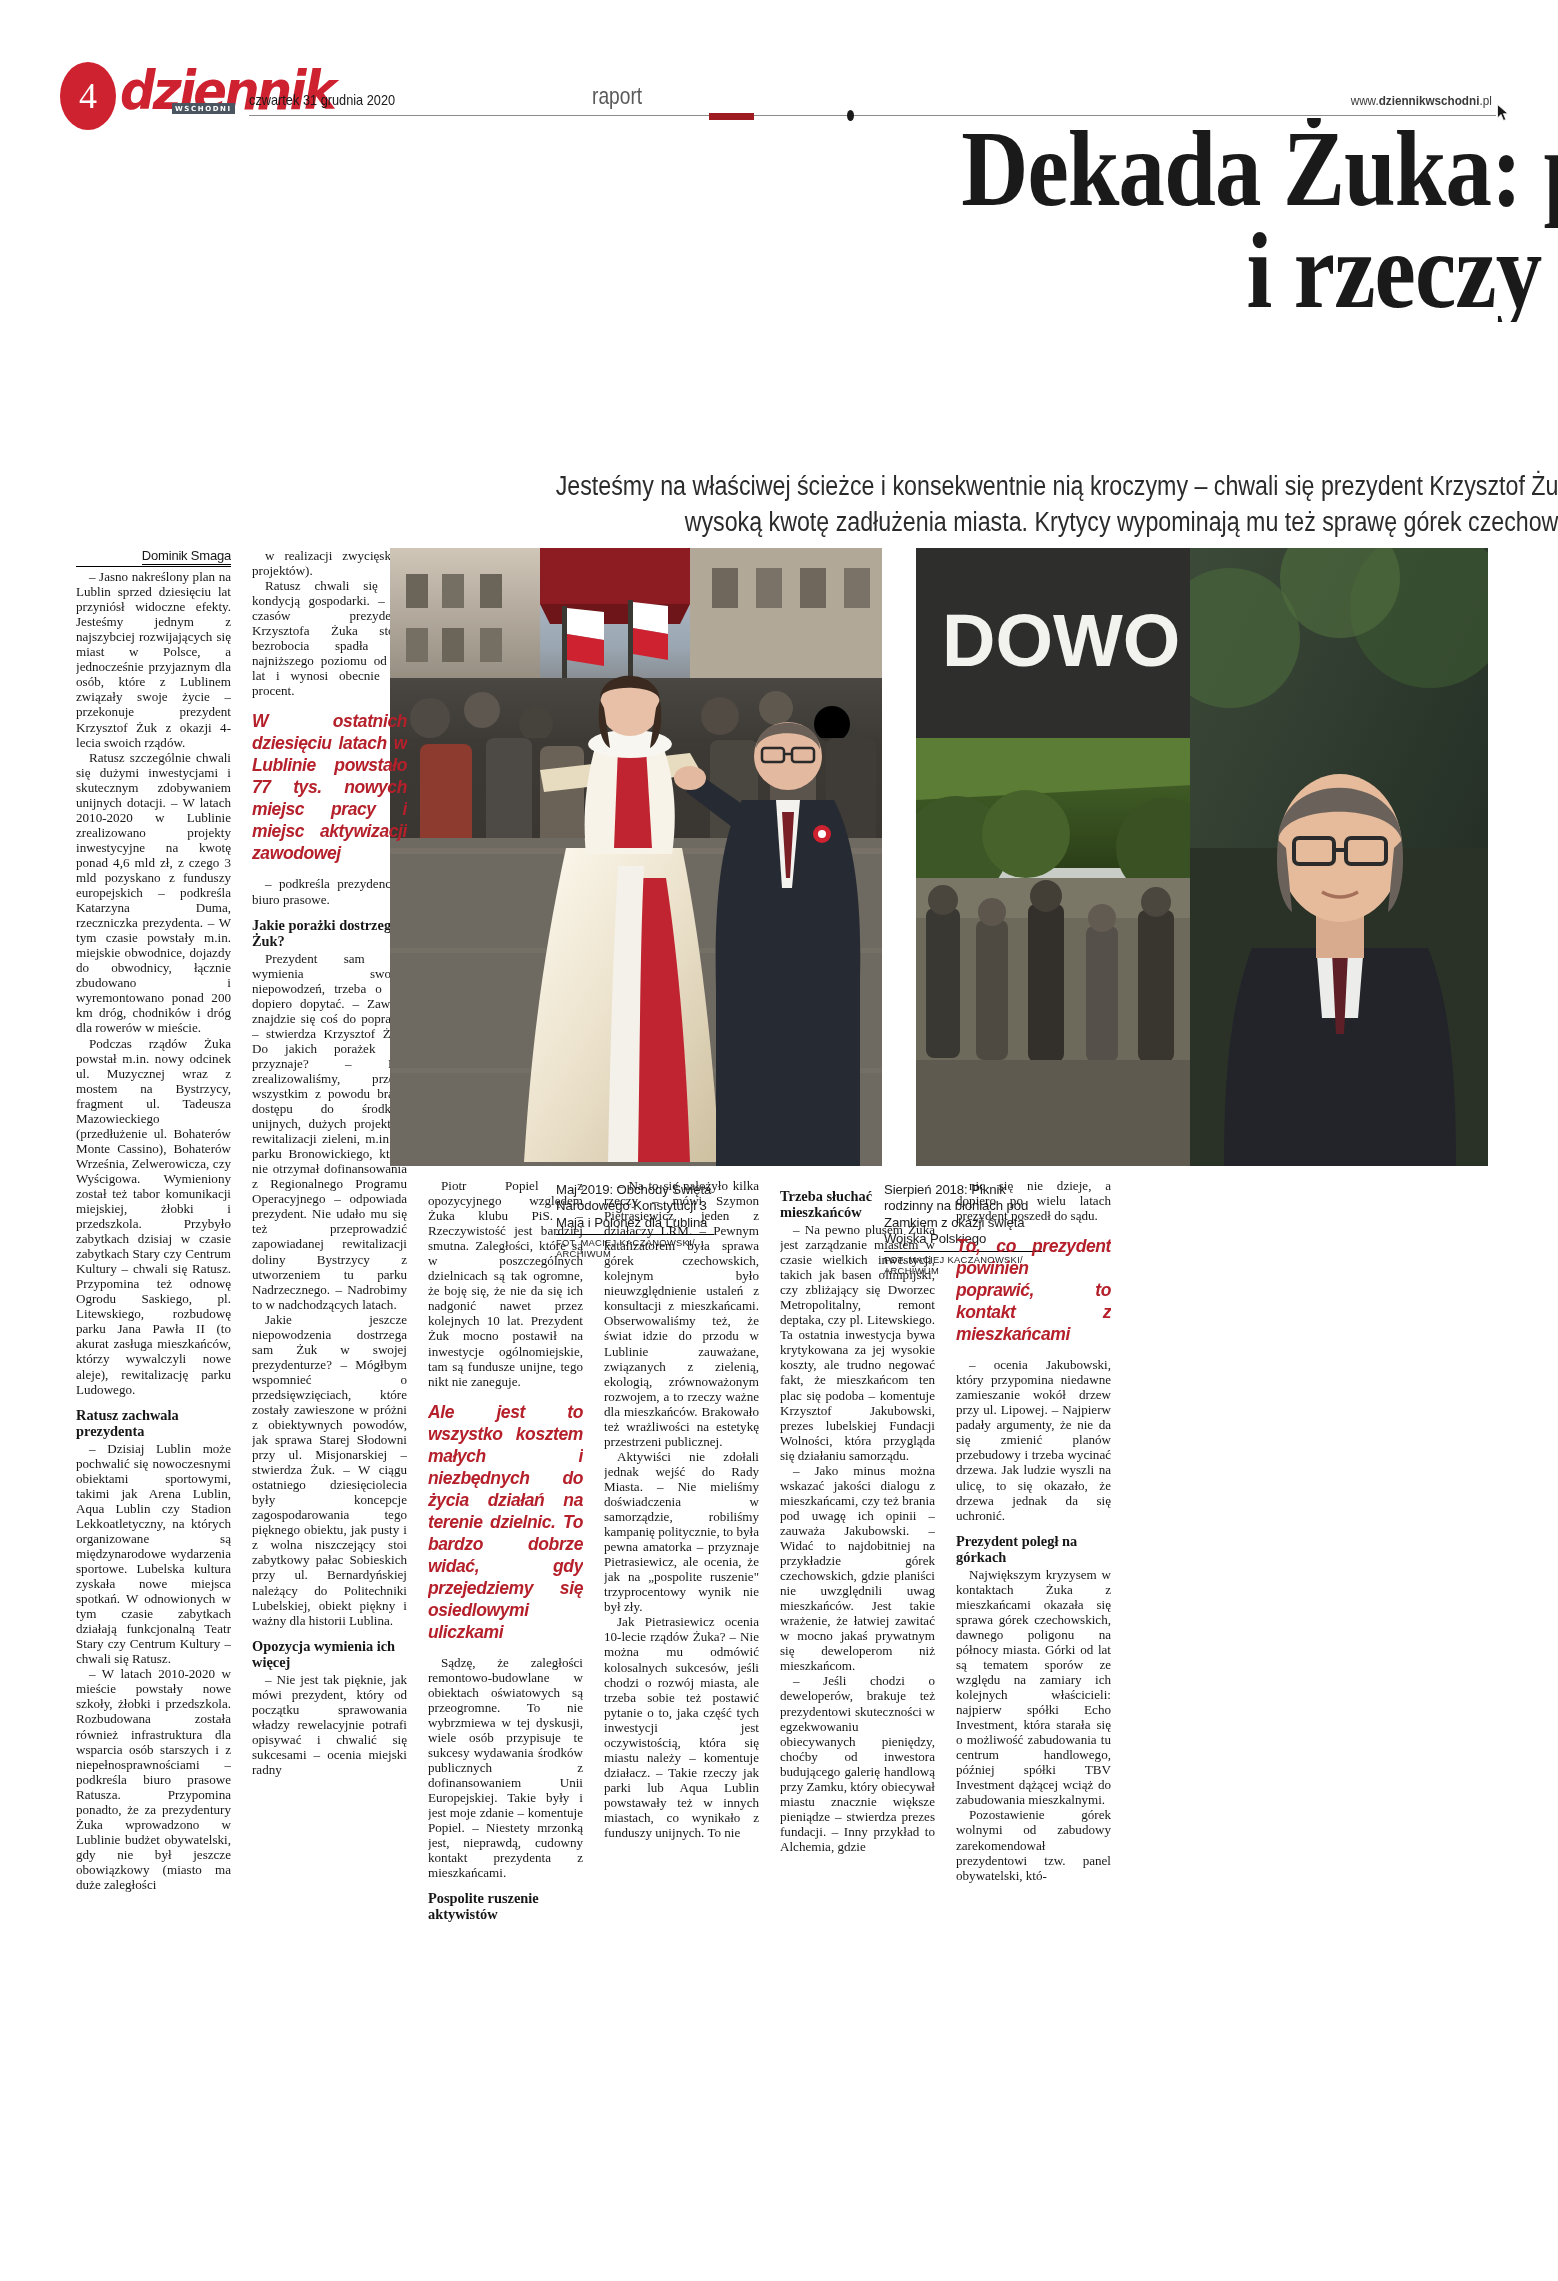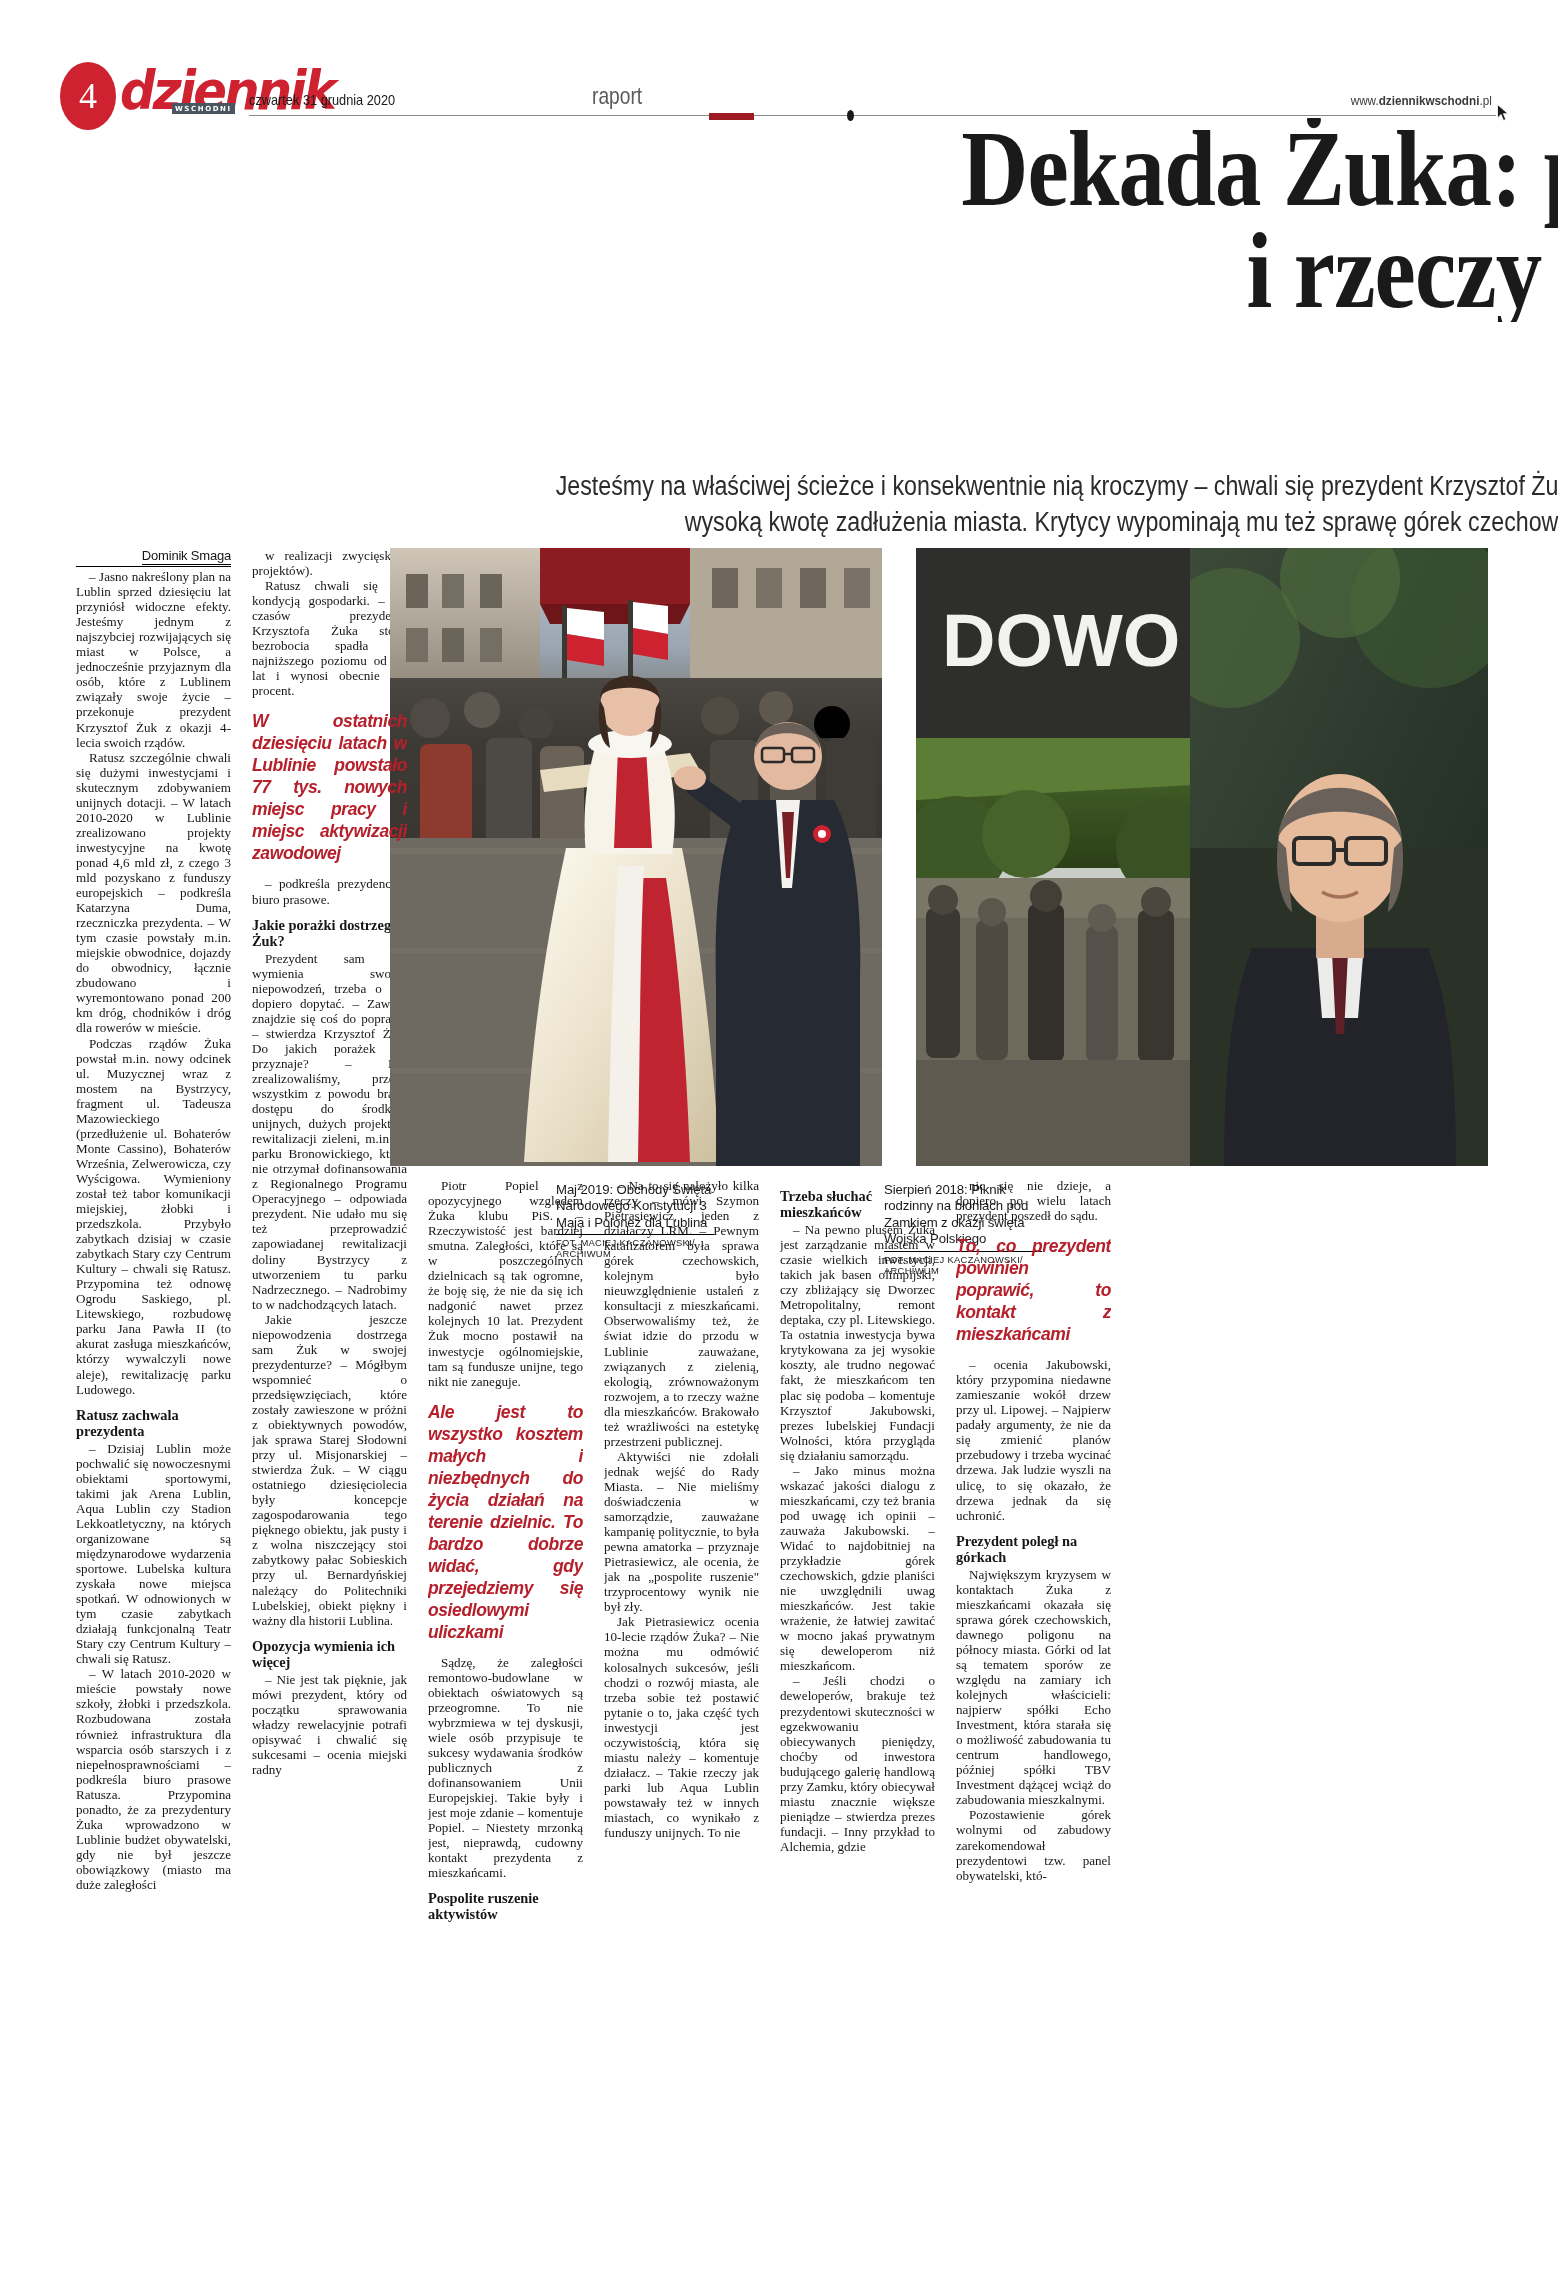--- a/index.html
+++ b/index.html
@@ -358,21 +358,21 @@
           <div class="pq-text">Ale jest to wszystko kosztem małych i niezbędnych do życia działań na terenie dzielnic. To bardzo dobrze widać, gdy przejedziemy się osiedlowymi uliczkami</div>
         </div>
         <p>Sądzę, że zaległości remontowo-budowlane w obiektach oświatowych są przeogromne. To nie wybrzmiewa w tej dyskusji, wiele osób przypisuje te sukcesy wydawania środków publicznych z dofinansowaniem Unii Europejskiej. Takie były i jest moje zdanie – komentuje Popiel. – Niestety mrzonką jest, nieprawdą, cudowny kontakt prezydenta z mieszkańcami.</p>
         <h3>Pospolite ruszenie aktywistów</h3>
       </div>
   </div>
 
   <div class="col c4" style="top:630px; height:1070px; overflow:hidden;">
     <div id="flow-c4">
         <p>– Na to się nałożyło kilka rzeczy – mówi Szymon Pietrasiewicz, jeden z działaczy LRM. – Pewnym katalizatorem była sprawa górek czechowskich, kolejnym było nieuwzględnienie ustaleń z konsultacji z mieszkańcami. Obserwowaliśmy też, że świat idzie do przodu w Lublinie zauważane, związanych z zielenią, ekologią, zrównoważonym rozwojem, a to rzeczy ważne dla mieszkańców. Brakowało też wrażliwości na estetykę przestrzeni publicznej.</p>
-        <p>Aktywiści nie zdołali jednak wejść do Rady Miasta. – Nie mieliśmy doświadczenia w samorządzie, zauważane kampanię politycznie, to była pewna amatorka – przyznaje Pietrasiewicz, ale ocenia, że jak na „pospolite ruszenie" trzyprocentowy wynik nie był zły.</p>
+        <p>Aktywiści nie zdołali jednak wejść do Rady Miasta. – Nie mieliśmy doświadczenia w samorządzie, robiliśmy kampanię politycznie, to była pewna amatorka – przyznaje Pietrasiewicz, ale ocenia, że jak na „pospolite ruszenie" trzyprocentowy wynik nie był zły.</p>
         <p>Jak Pietrasiewicz ocenia 10-lecie rządów Żuka? – Nie można mu odmówić kolosalnych sukcesów, jeśli chodzi o rozwój miasta, ale trzeba sobie też postawić pytanie o to, jaka część tych inwestycji jest oczywistością, która się miastu należy – komentuje działacz. – Takie rzeczy jak parki lub Aqua Lublin powstawały też w innych miastach, co wynikało z funduszy unijnych. To nie</p>
       </div>
   </div>
 
   <div class="col c5" style="top:630px; height:1070px; overflow:hidden;">
     <div id="flow-c5">
         <h3>Trzeba słuchać mieszkańców</h3>
         <p>– Na pewno plusem Żuka jest zarządzanie miastem w czasie wielkich inwestycji, takich jak basen olimpijski, czy zbliżający się Dworzec Metropolitalny, remont deptaka, czy pl. Litewskiego. Ta ostatnia inwestycja bywa krytykowana za jej wysokie koszty, ale trudno negować fakt, że mieszkańcom ten plac się podoba – komentuje Krzysztof Jakubowski, prezes lubelskiej Fundacji Wolności, która przygląda się działaniu samorządu.</p>
         <p>– Jako minus można wskazać jakości dialogu z mieszkańcami, czy też brania pod uwagę ich opinii – zauważa Jakubowski. – Widać to najdobitniej na przykładzie górek czechowskich, gdzie planiści nie uwzględnili uwag mieszkańców. Jest takie wrażenie, że łatwiej zawitać w mocno jakaś prywatnym się deweloperom niż mieszkańcom.</p>
         <p>– Jeśli chodzi o deweloperów, brakuje też prezydentowi skuteczności w egzekwowaniu obiecywanych pieniędzy, choćby od inwestora budującego galerię handlową przy Zamku, który obiecywał miastu znacznie większe pieniądze – stwierdza prezes fundacji. – Inny przykład to Alchemia, gdzie</p>

